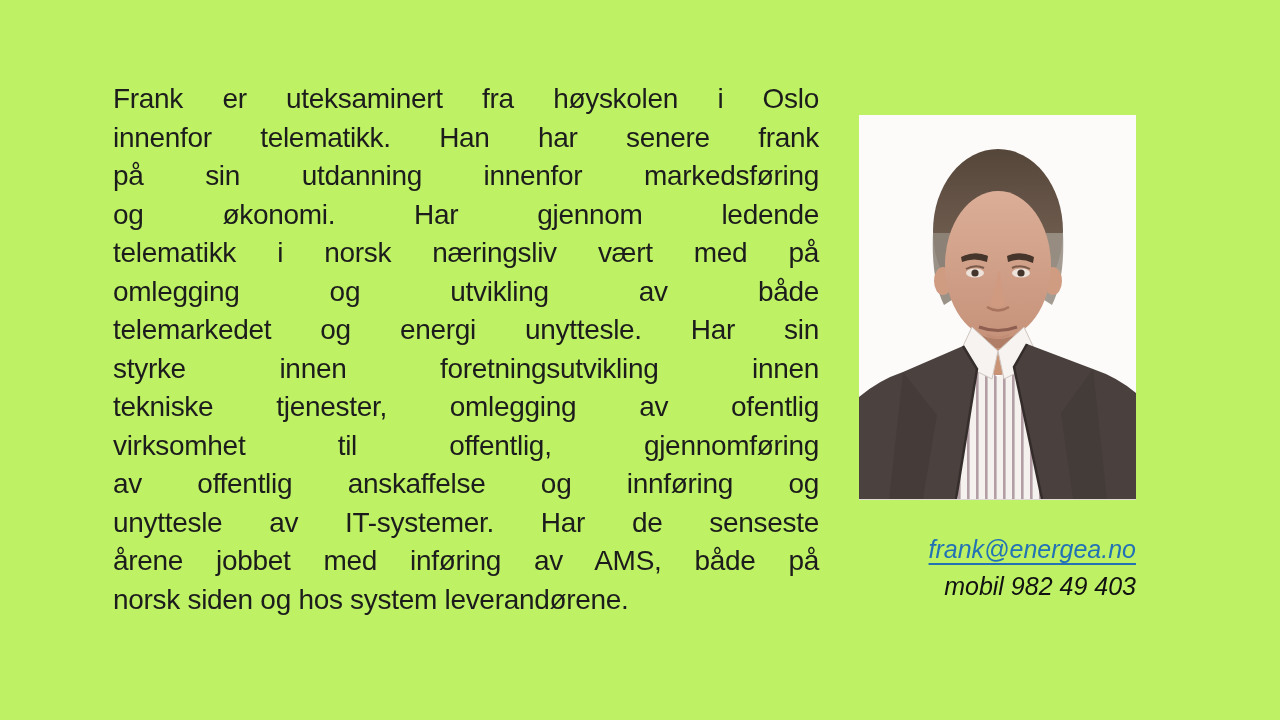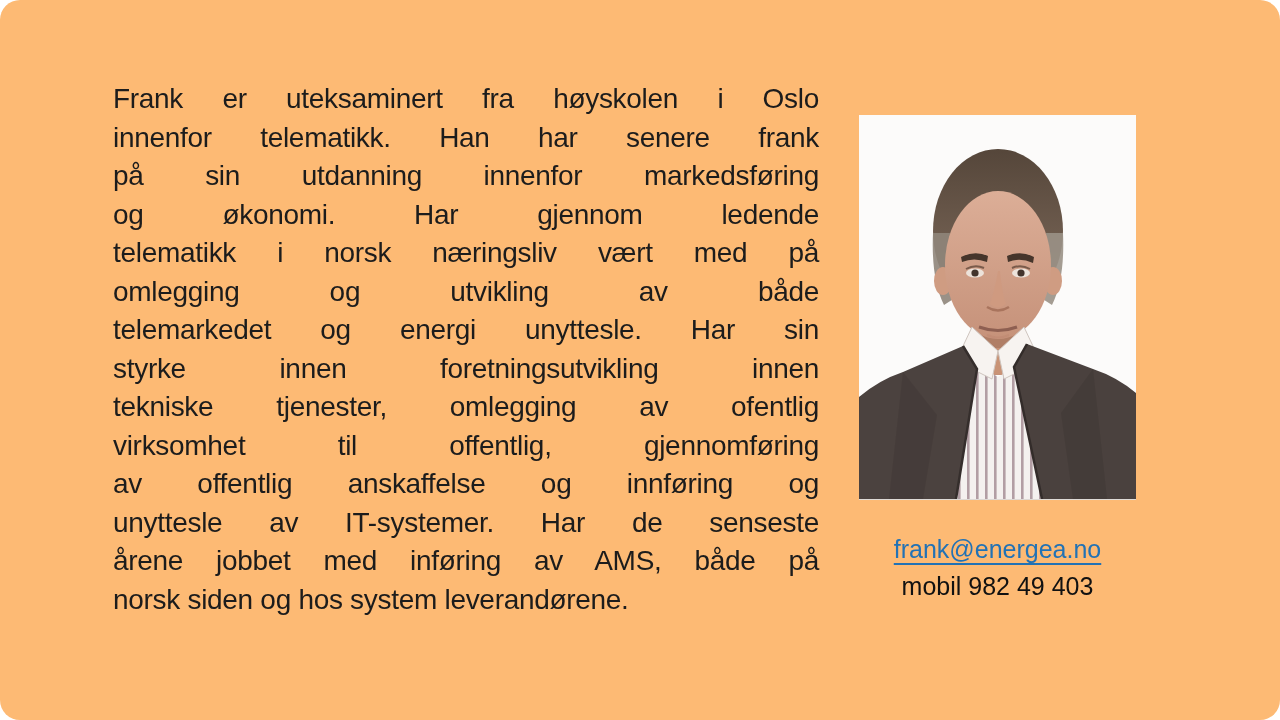--- a/index.html
+++ b/index.html
@@ -11,22 +11,21 @@
     width: 1280px;
     height: 720px;
     position: relative;
     overflow: hidden;
     font-family: "Liberation Sans", sans-serif;
     color: #1c1c1c;
   }
   .slide {
     position: absolute;
     inset: 0;
-    background: #fdba74;
-    border-radius: 20px;
+    background: #bef264;
   }
   
   .bio {
     position: absolute;
     left: 113px;
     top: 80px;
     width: 706px;
     font-size: 28px;
     line-height: 38.5px;
     letter-spacing: -0.3px;
@@ -50,23 +49,24 @@
     border-bottom: 1px solid #dedad6;
     box-sizing: content-box;
   }
   .photo-frame svg { display: block; }
   
   .contact {
     position: absolute;
     left: 859px;
     top: 531px;
     width: 277px;
-    text-align: center;
+    text-align: right;
     font-size: 25px;
     line-height: 37px;
+    font-style: italic;
   }
   .email-link {
     color: #2272b5;
     text-decoration: underline;
     text-decoration-thickness: 2px;
     text-underline-offset: 5px;
     cursor: pointer;
   }
   .mobile-line {
     color: #111111;

